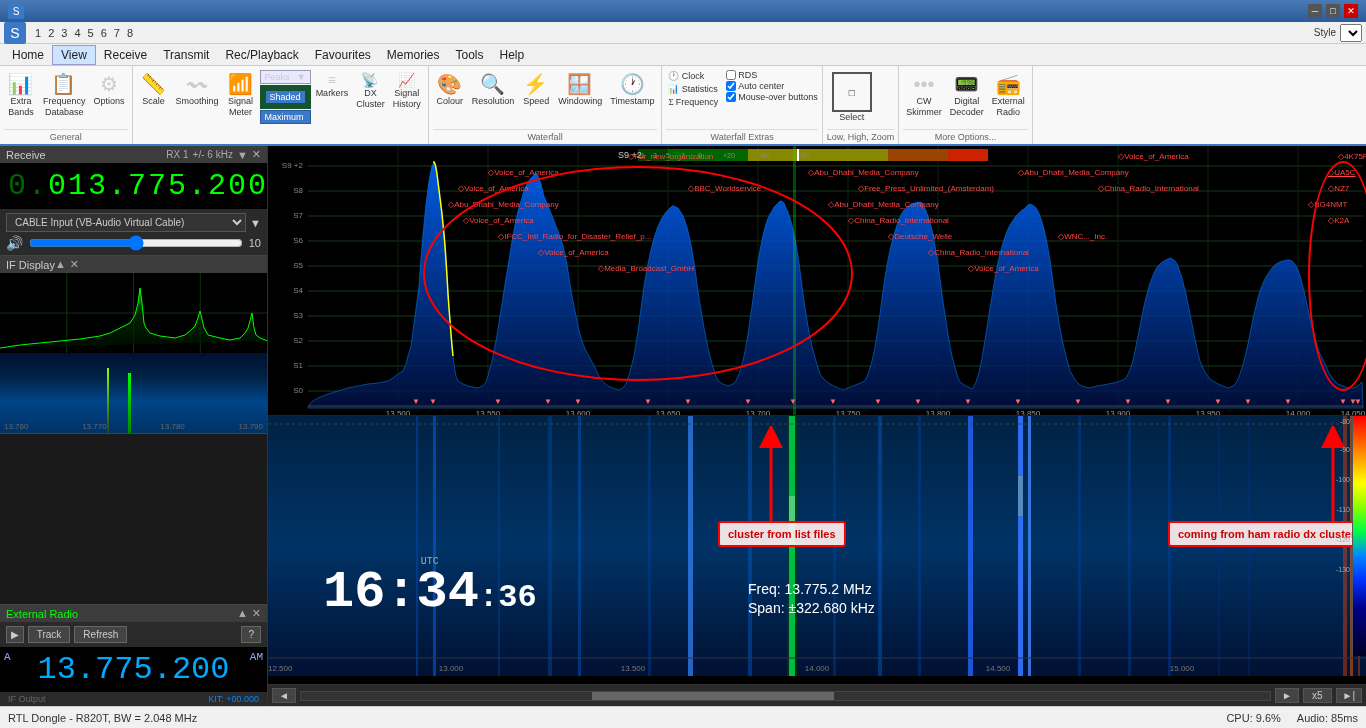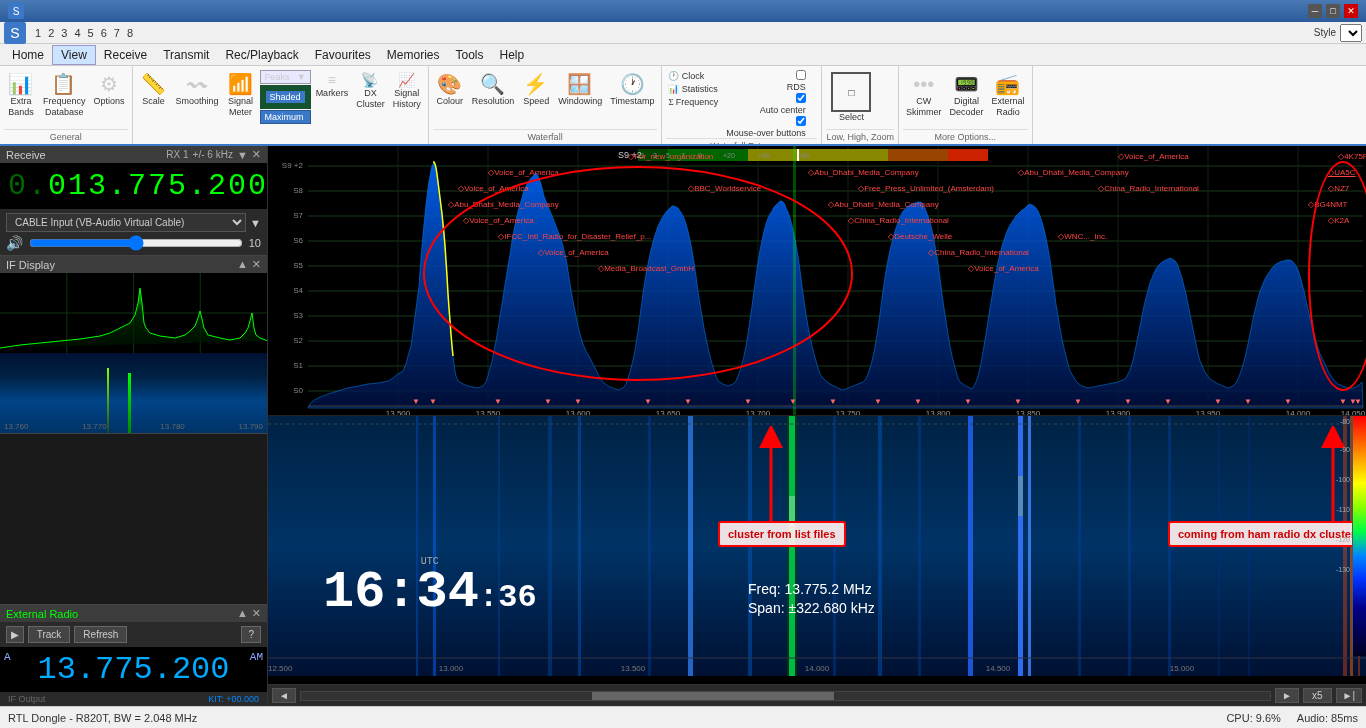--- a/index.html
+++ b/index.html
@@ -45,21 +45,21 @@
 
     .rib-grp { border-right: 1px solid #d0d0d0; padding: 4px 4px 0 4px; display: flex; flex-direction: column; }
     .rib-grp-name { font-size: 9px; color: #666; text-align: center; margin-top: auto; padding: 2px 0; border-top: 1px solid #ddd; }
     .rib-grp-btns { display: flex; gap: 2px; align-items: flex-start; flex: 1; }
     .rib-btn { display: flex; flex-direction: column; align-items: center; cursor: pointer; padding: 2px 3px; border-radius: 2px; min-width: 34px; }
     .rib-icon { font-size: 20px; line-height: 24px; }
     .rib-icon-sm { font-size: 14px; line-height: 16px; }
     .rib-label { font-size: 9px; color: #333; text-align: center; line-height: 11px; }
     .rib-btn-sm { display: flex; align-items: center; gap: 2px; cursor: pointer; padding: 1px 2px; font-size: 9px; color: #333; white-space: nowrap; }
     .rib-col { display: flex; flex-direction: column; gap: 1px; }
-    .rib-check { font-size: 9px; display: flex; align-items: flex-end; gap: 2px; cursor: pointer; color: #333; flex-direction: column; }
+    .rib-check { font-size: 9px; display: flex; align-items: flex-end; gap: 2px; cursor: pointer; color: #333; }
     .rib-check input { width: 10px; height: 10px; }
   </style>
 </head>
 <body>
 
 <div id="title-bar">
   <div style="display:flex;align-items:center;gap:4px;">
     <div style="width:16px;height:16px;background:#3c78c8;border-radius:2px;display:flex;align-items:center;justify-content:center;font-size:10px;color:white;">S</div>
   </div>
   <div class="win-controls">
@@ -271,21 +271,21 @@
         </div>
         <div style="display:flex;align-items:center;gap:6px;">
           <span style="font-size:14px;">🔊</span>
           <input type="range" style="flex: 1 1 0%;" min="0" max="20" value="10">
           <span style="color:#ccc;font-size:11px;">10</span>
         </div>
       </div>
     </div>
 
     <div style="flex:0 0 auto;background:#1a1a1a;border-bottom:1px solid #444;">
-      <div style="background:#3c3c3c;padding:2px 6px;display:flex;justify-content:space-between;align-items:center;color:#ccc;font-size:11px;">
+      <div style="background:#3c3c3c;padding:2px 6px;display:flex;justify-content:flex-start;align-items:center;color:#ccc;font-size:11px;">
         <span>IF Display</span>
         <div style="display:flex;gap:4px;">
           <span style="cursor:pointer;color:#aaa;">▲</span>
           <span style="cursor:pointer;color:#aaa;">✕</span>
         </div>
       </div>
 
       <div style="height:80px;background:#000;position:relative;overflow:hidden;">
         <svg width="100%" height="80">
           <defs>

